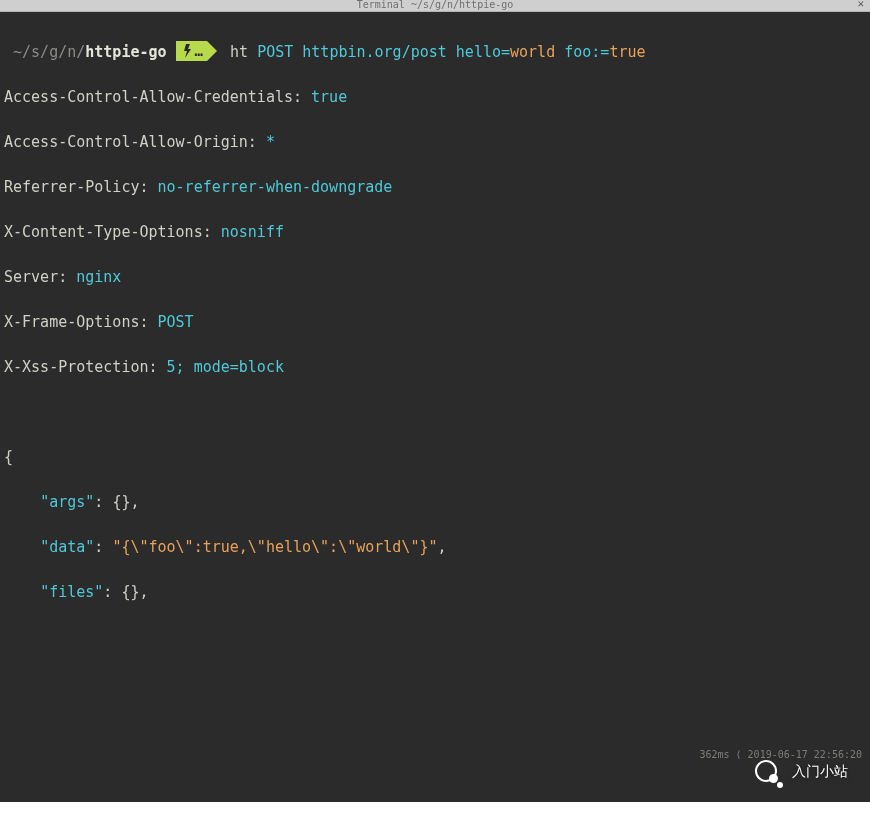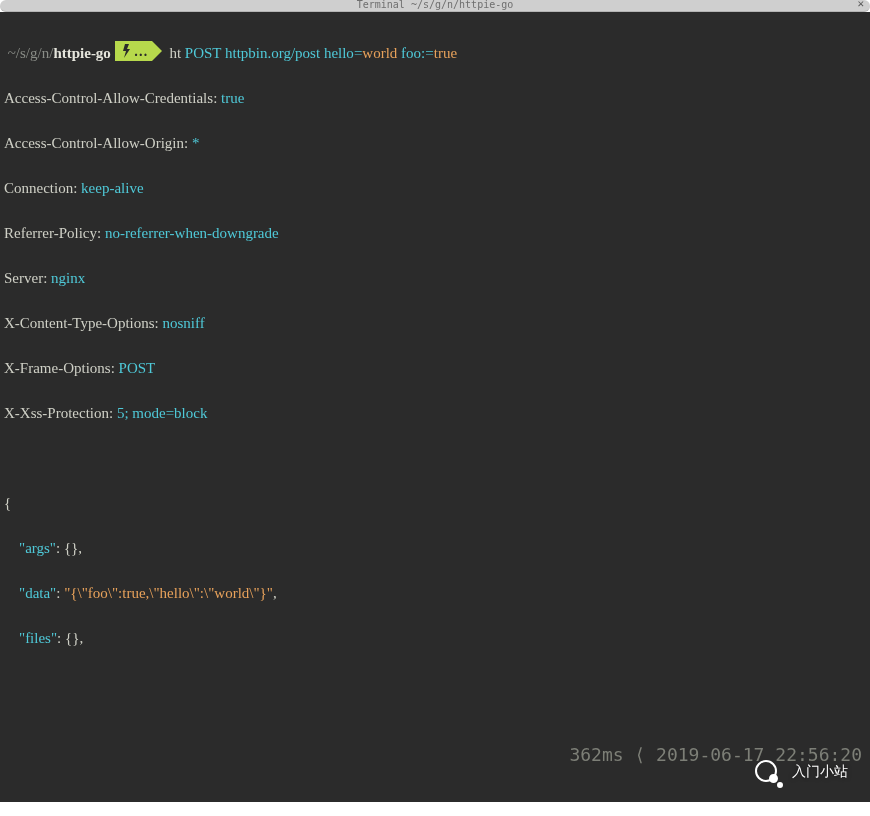--- a/index.html
+++ b/index.html
@@ -14,41 +14,40 @@
   .titlebar {
     height: 12px;
     background: #cfcfcf;
     color: #6f6f6f;
     font-size: 10px;
     line-height: 10px;
     text-align: center;
     overflow: hidden;
     position: relative;
     border-bottom: 1px solid #b4b4b4;
-    border-radius: 6px;
   }
   .titlebar .close {
     position: absolute;
     right: 6px;
     top: -1px;
     font-size: 11px;
     color: #5a5a5a;
   }
   .terminal {
     background: #2b2b2b;
     color: #cfd0c6;
     width: 100%;
     height: 790px;
     padding: 6px 4px 4px 4px;
     line-height: 22.5px;
     white-space: pre;
     position: relative;
     overflow: hidden;
   }
-  .term-line { white-space: pre; font-family: Liberation Serif, serif; }
+  .term-line { white-space: pre; }
 
   
   .path-dim   { color: #8a8d87; }
   .path-bold  { color: #e5e5dc; font-weight: bold; }
   .cmd        { color: #cfd0c6; }
   .cyan       { color: #4fc9d8; }
   .orange     { color: #e8a25b; }
   .green-num  { color: #9fcf5a; font-weight: bold; }
   .proto      { color: #4fc9d8; }
   .hdr-name   { color: #cfd0c6; }
@@ -81,21 +80,21 @@
   }
   .pill svg { vertical-align: -2px; }
   .pill .dots { font-size: 14px; margin-left: 2px; }
 
   
   .timing {
     position: absolute;
     right: 8px;
     bottom: 36px;
     color: #7d7f77;
-    font-size: 18px;
+    font-size: 10px;
   }
 
   
   .watermark {
     position: absolute;
     right: 22px;
     bottom: 20px;
     color: #ffffff;
     font-family: "PingFang SC","Microsoft YaHei",sans-serif;
     font-size: 14px;
@@ -129,24 +128,23 @@
   <span>Terminal  ~/s/g/n/httpie-go</span>
   <span class="close">✕</span>
 </div>
 
 <div class="terminal">
 <div class="term-line"> <span class="path-dim">~/s/g/n/</span><span class="path-bold">httpie-go</span> <span class="pill"><svg width="11" height="14" viewBox="0 0 11 14">
           <path d="M4 0 L2 7 L5 7 L3 14 L9 5 L6 5 L8 0 Z" fill="#2b2b2b"></path>
         </svg><span class="dots">…</span></span><span class="spacer"></span> <span class="cmd">ht</span> <span class="cyan">POST</span> <span class="cyan">httpbin.org/post</span> <span class="cyan">hello</span><span class="cyan">=</span><span class="orange">world</span> <span class="cyan">foo</span><span class="cyan">:=</span><span class="orange">true</span></div>
 <div class="term-line"><span class="hdr-name">Access-Control-Allow-Credentials</span><span class="punct">: </span><span class="hdr-val">true</span></div>
 <div class="term-line"><span class="hdr-name">Access-Control-Allow-Origin</span><span class="punct">: </span><span class="hdr-val">*</span></div>
-<div class="term-line"><span class="hdr-name">Connection</span><span class="punct">: </span><span class="hdr-val">keep-alive</span></div>
 <div class="term-line"><span class="hdr-name">Referrer-Policy</span><span class="punct">: </span><span class="hdr-val">no-referrer-when-downgrade</span></div>
+<div class="term-line"><span class="hdr-name">X-Content-Type-Options</span><span class="punct">: </span><span class="hdr-val">nosniff</span></div>
 <div class="term-line"><span class="hdr-name">Server</span><span class="punct">: </span><span class="hdr-val">nginx</span></div>
-<div class="term-line"><span class="hdr-name">X-Content-Type-Options</span><span class="punct">: </span><span class="hdr-val">nosniff</span></div>
 <div class="term-line"><span class="hdr-name">X-Frame-Options</span><span class="punct">: </span><span class="hdr-val">POST</span></div>
 <div class="term-line"><span class="hdr-name">X-Xss-Protection</span><span class="punct">: </span><span class="hdr-val">5; mode=block</span></div>
 <div class="term-line"> </div>
 <div class="term-line"><span class="punct">{</span></div>
 <div class="term-line">    <span class="json-key">"<span>args</span>"</span><span class="punct">: </span><span class="punct">{}</span><span class="punct">,</span></div>
 <div class="term-line">    <span class="json-key">"<span>data</span>"</span><span class="punct">: </span><span class="json-str">"{\"foo\":true,\"hello\":\"world\"}"</span><span class="punct">,</span></div>
 <div class="term-line">    <span class="json-key">"<span>files</span>"</span><span class="punct">: </span><span class="punct">{}</span><span class="punct">,</span></div>
 
 
 

